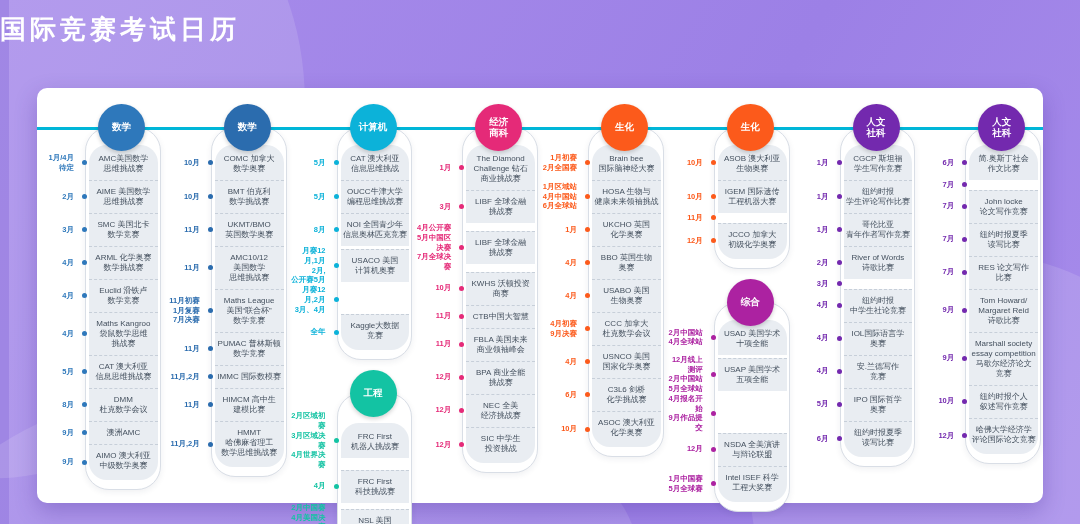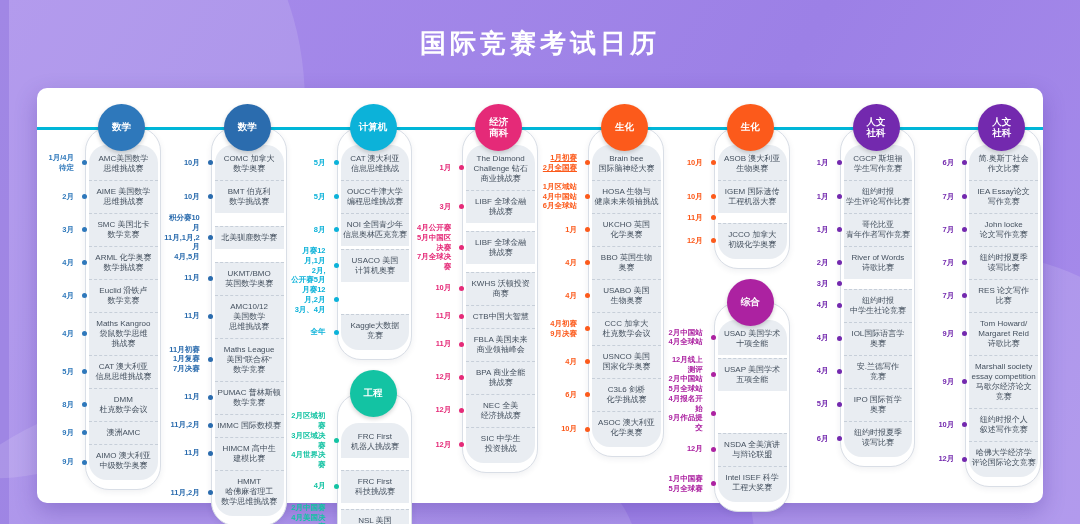--- a/index.html
+++ b/index.html
@@ -9,22 +9,22 @@
     font-family: "Liberation Sans", "DejaVu Sans", sans-serif;
     background: linear-gradient(120deg, #a88deb 0%, #9c80e6 60%, #a78ceb 100%);
   }
   .bg-blob { position:absolute; border-radius:50%; background:rgba(255,255,255,.13); }
   .bg-blob.b1 { left:-190px; top:-150px; width:480px; height:640px; transform:rotate(24deg); }
   .bg-blob.b2 { left:-80px;  bottom:-230px; width:720px; height:380px; }
   .bg-blob.b3 { right:-130px; bottom:-190px; width:460px; height:460px; }
   .bg-strip { position:absolute; left:0; top:0; width:9px; height:100%; background:rgba(122,92,214,.45); }
 
   .title {
-    position:absolute; top:26px; left:0; width:100%;
-    text-align:center; color:#ffffff; font-size:26px; font-weight:bold;
+    position:absolute; top:12px; left:0; width:100%;
+    color:#ffffff; font-size:26px; font-weight:bold;
     letter-spacing:4px;
   }
 
   .card {
     position:absolute; left:37px; top:88px; width:1006px; height:415px;
     background:#ffffff; border-radius:10px;
     box-shadow:0 8px 22px rgba(58,30,140,.28);
   }
   .cyan-line { position:absolute; left:0; right:0; top:39px; height:3px; background:#00b6d8; z-index:1; }
   .columns { position:absolute; left:0; top:0; right:0; bottom:0; display:flex; }
@@ -162,27 +162,20 @@
               <div class="item">COMC 加拿大
 数学奥赛</div>
             </div>
             <div class="row">
               <div class="date" style="color: rgb(43, 108, 174);">10月</div>
               <span class="dot" style="background: rgb(43, 108, 174);"></span>
               <div class="item">BMT 伯克利
 数学挑战赛</div>
             </div>
             <div class="row">
-              <div class="date" style="color: rgb(43, 108, 174);">积分赛10月
-11月,1月,2月
-4月,5月</div>
-              <span class="dot" style="background: rgb(43, 108, 174);"></span>
-              <div class="item">北美驯鹿数学赛</div>
-            </div>
-            <div class="row">
               <div class="date" style="color: rgb(43, 108, 174);">11月</div>
               <span class="dot" style="background: rgb(43, 108, 174);"></span>
               <div class="item">UKMT/BMO
 英国数学奥赛</div>
             </div>
             <div class="row">
               <div class="date" style="color: rgb(43, 108, 174);">11月</div>
               <span class="dot" style="background: rgb(43, 108, 174);"></span>
               <div class="item">AMC10/12
 美国数学
@@ -360,21 +353,21 @@
             </div>
           </div>
         </div>
       </div>
       <div class="col">
         <div class="section first">
           <div class="badge" style="background: rgb(252, 90, 27);">生化</div>
           <div class="panel"></div>
           <div class="rows">
             <div class="row">
-              <div class="date" style="color: rgb(252, 90, 27); text-decoration: underline;">1月初赛
+              <div class="date" style="color: rgb(252, 90, 27);">1月初赛
 2月全国赛</div>
               <span class="dot" style="background: rgb(252, 90, 27);"></span>
               <div class="item">Brain bee
 国际脑神经大赛</div>
             </div>
             <div class="row">
               <div class="date" style="color: rgb(252, 90, 27);">1月区域站
 4月中国站
 6月全球站</div>
               <span class="dot" style="background: rgb(252, 90, 27);"></span>
@@ -571,22 +564,20 @@
           <div class="rows">
             <div class="row">
               <div class="date" style="color: rgb(115, 41, 174);">6月</div>
               <span class="dot" style="background: rgb(115, 41, 174);"></span>
               <div class="item">简.奥斯丁社会
 作文比赛</div>
             </div>
             <div class="row">
               <div class="date" style="color: rgb(115, 41, 174);">7月</div>
               <span class="dot" style="background: rgb(115, 41, 174);"></span>
-              <div class="item">IEA Essay论文
-写作竞赛</div>
             </div>
             <div class="row">
               <div class="date" style="color: rgb(115, 41, 174);">7月</div>
               <span class="dot" style="background: rgb(115, 41, 174);"></span>
               <div class="item">John locke
 论文写作竞赛</div>
             </div>
             <div class="row">
               <div class="date" style="color: rgb(115, 41, 174);">7月</div>
               <span class="dot" style="background: rgb(115, 41, 174);"></span>

